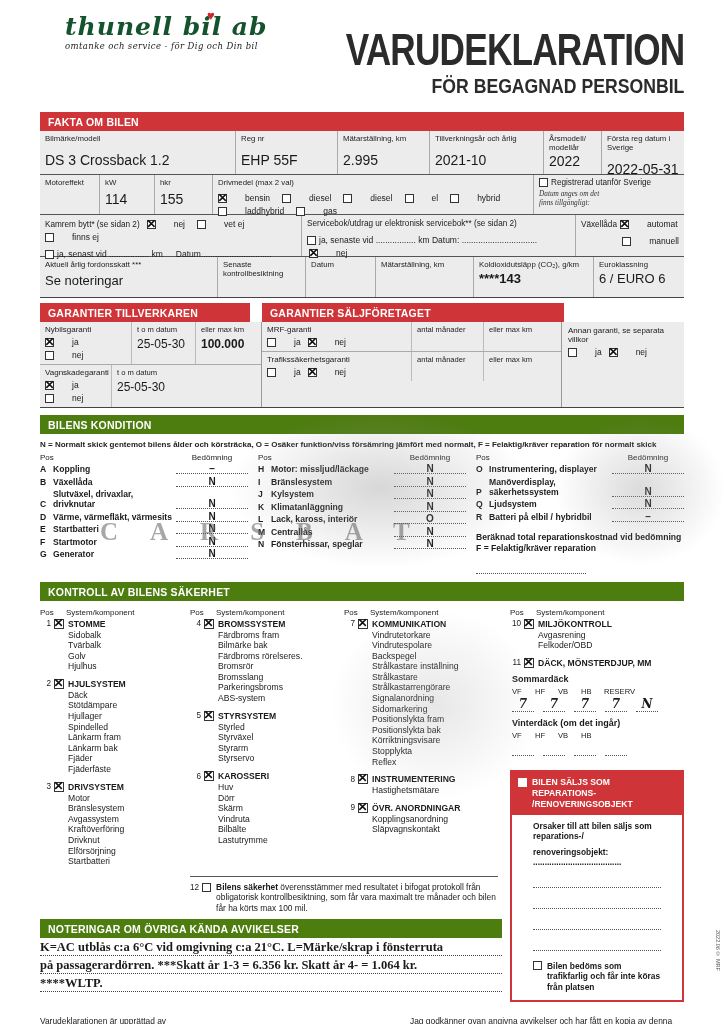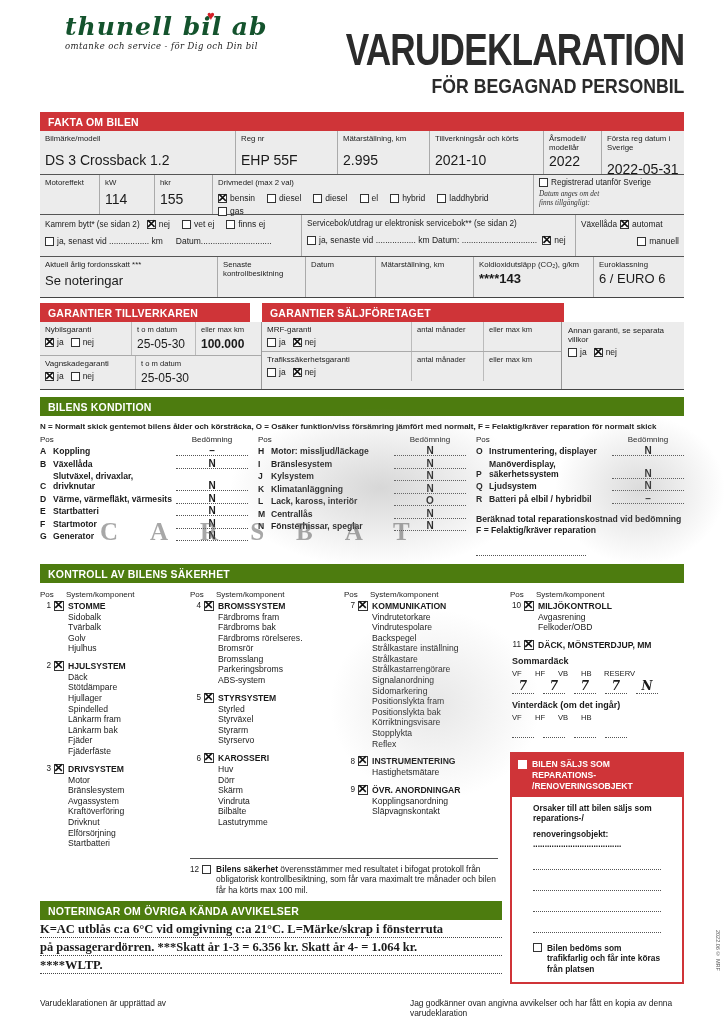--- a/index.html
+++ b/index.html
@@ -27,21 +27,21 @@
 .fcell:last-child{border-right:none}
 .flabel{font-size:7.8px;color:#222}
 .fvalue{font-size:14px;margin-top:9px;white-space:nowrap}
 .row1{grid-template-columns:196px 102px 92px 114px 58px 1fr;height:44px}
 .row2{grid-template-columns:60px 55px 58px 1fr 150px;height:40px}
 .row3{grid-template-columns:262px 1fr 108px;height:42px}
 .row4{grid-template-columns:178px 88px 70px 98px 120px 1fr;height:40px}
 .cbrow{display:flex;align-items:center;gap:3px;font-size:8.5px;margin-top:6px;flex-wrap:wrap}
 .cb{display:inline-block;width:9px;height:9px;border:1px solid #333;background:#fff;position:relative;flex:none;vertical-align:-1px}
 .cb.checked::before{content:"✕";position:absolute;left:-1.5px;top:-3px;font-size:12px;font-weight:700;color:#111;line-height:1}
-.opt{display:inline-flex;align-items:center;gap:3px;margin-right:9px;font-size:8.5px}
+.opt{display:inline-flex;align-items:center;gap:18px;margin-right:9px;font-size:8.5px}
 .small-it{font-family:"Liberation Serif",serif;font-style:italic;font-size:7.3px;color:#333;margin-top:2px}
 .inline-lbl{font-size:8.2px}
 
 .gbars{display:flex;margin-top:5px;gap:12px}
 .gbar-l{width:210px}
 .gbar-r{width:302px}
 .gwrap{display:flex;background:#ececec;border-bottom:1px solid #444}
 .gleft{width:222px;border-right:1px solid #999}
 .gmid{width:300px;border-right:1px solid #999}
 .gright{flex:1;padding:4px 6px}
@@ -146,21 +146,21 @@
           </div>
         <div class="fcell">
             <div class="flabel">Reg nr</div>
             <div class="fvalue">EHP 55F</div>
           </div>
         <div class="fcell">
             <div class="flabel">Mätarställning, km</div>
             <div class="fvalue">2.995</div>
           </div>
         <div class="fcell">
-            <div class="flabel">Tillverkningsår och körts</div>
+            <div class="flabel">Tillverkningsår och årlig</div>
             <div class="fvalue">2021-10</div>
           </div>
         <div class="fcell">
             <div class="flabel" style="white-space:normal">Årsmodell/ modellår</div>
             <div class="fvalue" style="margin-top:1px">2022</div>
           </div>
         <div class="fcell">
             <div class="flabel">Första reg datum i Sverige</div>
             <div class="fvalue">2022-05-31</div>
           </div>
@@ -318,21 +318,21 @@
           <div class="gc" style="width:64px">
               <div class="ghead">t o m datum</div>
               <div class="gval">25-05-30</div>
             </div>
           <div class="gc" style="flex:1">
               <div class="ghead">eller max km</div>
               <div class="gval" style="font-weight:700">100.000</div>
             </div>
         </div>
         <div class="grow">
-          <div class="gc" style="width:96px">
+          <div class="gc" style="width:72px">
             <div class="glabel">Vagnskadegaranti</div>
             <div class="cbrow" style="margin-top:3px">
               <span class="opt" style="margin-right:4px">
                   <span class="cb checked"></span>
                   <span>ja</span>
                 </span>
               <span class="opt">
                   <span class="cb"></span>
                   <span>nej</span>
                 </span>
@@ -586,21 +586,21 @@
                 <span>System/komponent</span>
               </div>
             <div class="sgroup">
               <div class="sg-title">
                   <span class="sg-num">4</span>
                   <span class="cb checked"></span>
                   <span>BROMSSYSTEM</span>
                 </div>
               <div class="sg-items">
                   <div class="s-item">Färdbroms fram</div>
-                  <div class="s-item">Färdbroms bak</div>
+                  <div class="s-item">Bilmärke bak</div>
                   <div class="s-item">Färdbroms rörelseres.</div>
                   <div class="s-item">Bromsrör</div>
                   <div class="s-item">Bromsslang</div>
                   <div class="s-item">Parkeringsbroms</div>
                   <div class="s-item">ABS-system</div>
                 </div>
             </div>
             <div class="sgroup">
               <div class="sg-title">
                   <span class="sg-num">5</span>

